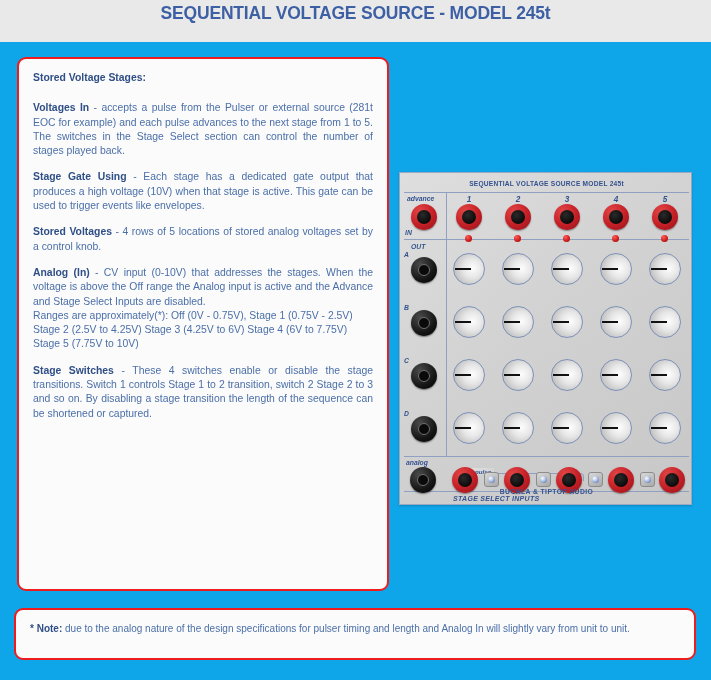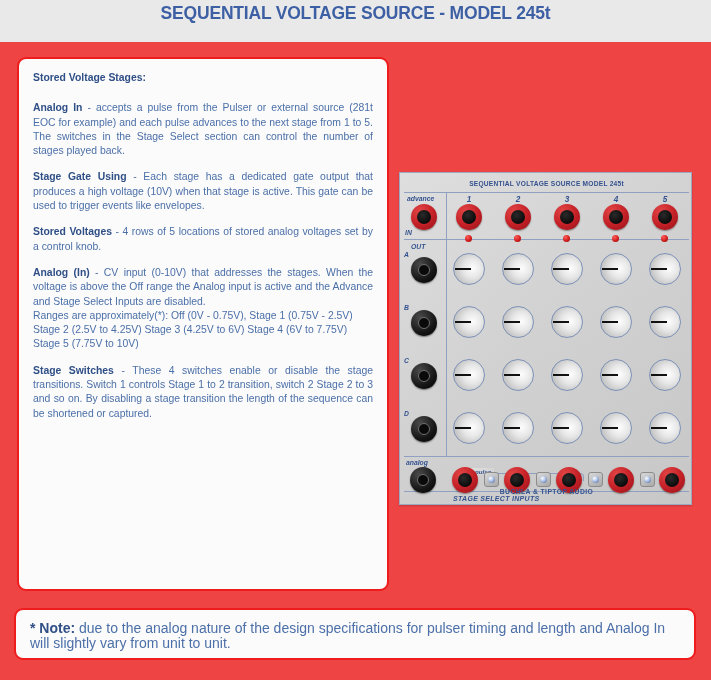--- a/index.html
+++ b/index.html
@@ -35,21 +35,21 @@
     color: #3d5fa4;
     font-family: "Liberation Sans", sans-serif;
   }
 
   
   #content-area {
     position: absolute;
     left: 0; top: 42px;
     width: 711px;
     height: 638px;
-    background: #ef4444;
+    background: #0ea5e9;
   }
 
   
   #description-box {
     position: absolute;
     left: 17px;
     top: 15px;
     width: 372px;
     height: 534px;
     box-sizing: border-box;
@@ -92,21 +92,21 @@
     width: 682px;
     height: 52px;
     box-sizing: border-box;
     border: 2px solid #ee1c1c;
     border-radius: 9px;
     background: #fbfbfb;
     padding: 11px 14px;
   }
   #note-text {
     color: #4b6fa8;
-    font-size: 14px;
+    font-size: 10px;
     line-height: 15px;
     font-family: "Liberation Sans", sans-serif;
   }
   #note-text .lead { font-weight: bold; color: #2f4f86; }
 
   
   #module-panel {
     position: absolute;
     left: 399px;
     top: 130px;
@@ -271,21 +271,21 @@
 
 <div id="header-band"></div>
 <div id="page-title">SEQUENTIAL VOLTAGE SOURCE - MODEL 245t</div>
 
 <div id="content-area">
 
   <div id="description-box">
 
     <p class="para heading">Stored Voltage Stages:</p>
 
-    <p class="para"><span class="lead">Analog In</span><span> - accepts a pulse from the Pulser or external source (281t EOC for example) and each pulse advances to the next stage from 1 to 5.  The switches in the Stage Select section can control the number of stages played back.</span></p>
+    <p class="para"><span class="lead">Voltages In</span><span> - accepts a pulse from the Pulser or external source (281t EOC for example) and each pulse advances to the next stage from 1 to 5.  The switches in the Stage Select section can control the number of stages played back.</span></p>
 
 
     <p class="para"><span class="lead">Stage Gate Using</span><span> - Each stage has a dedicated gate output that produces a high voltage (10V) when that stage is active.  This gate can be used to trigger events like envelopes.</span></p>
 
 
     <p class="para"><span class="lead">Stored Voltages</span><span> - 4 rows of 5 locations of stored analog voltages set by a control knob.</span></p>
 
     <p class="para"><span class="lead">Analog  (In)</span><span> - CV input (0-10V) that addresses the stages. When the voltage is above the Off range the Analog input is active and the Advance and Stage Select Inputs are disabled.</span></p>
     <p class="para nojust" style="margin-top:-12px;">Ranges are approximately(*): Off (0V - 0.75V), Stage 1 (0.75V - 2.5V) Stage 2 (2.5V to 4.25V) Stage 3 (4.25V to 6V) Stage 4 (6V to 7.75V) Stage 5 (7.75V to 10V)</p>
 

